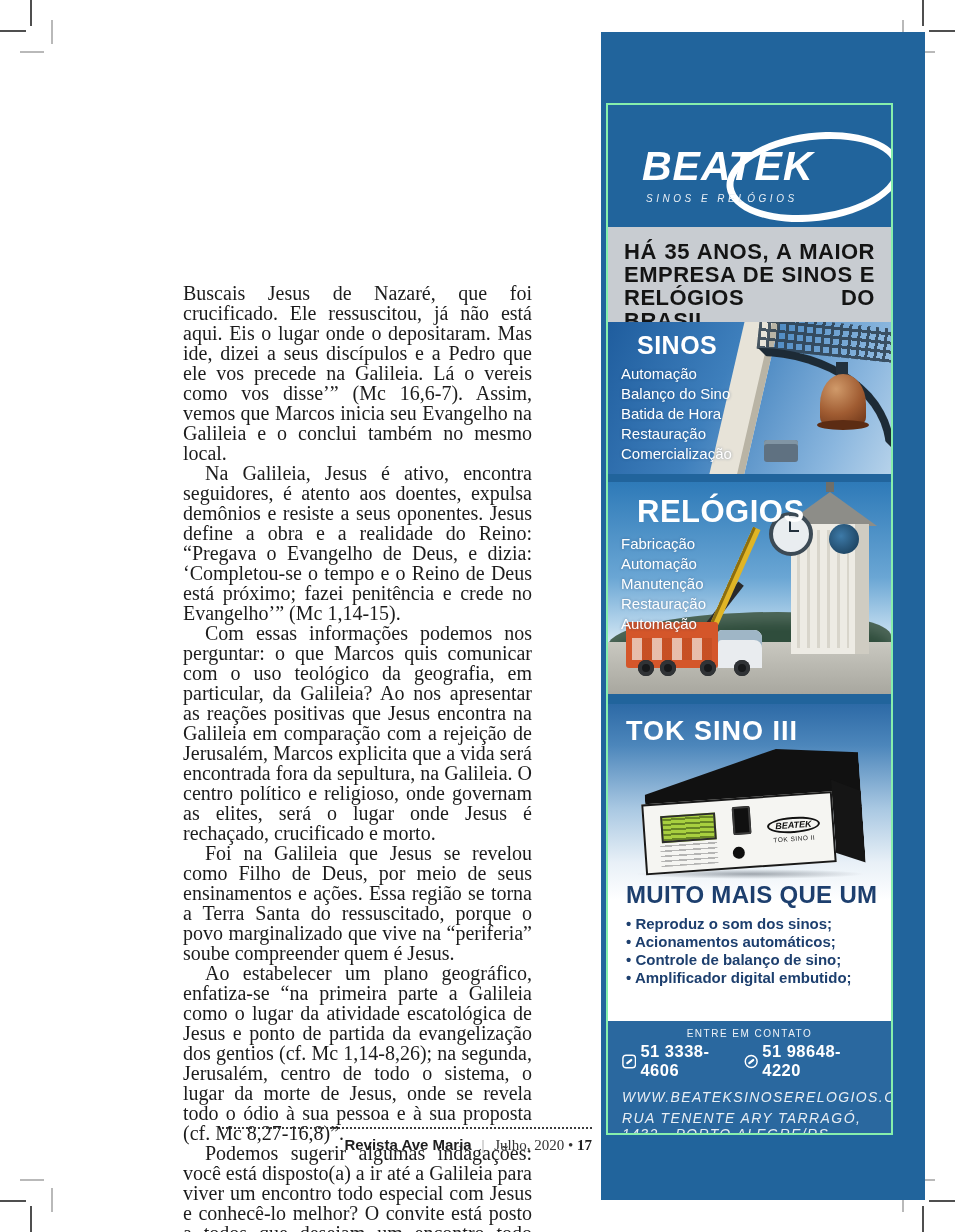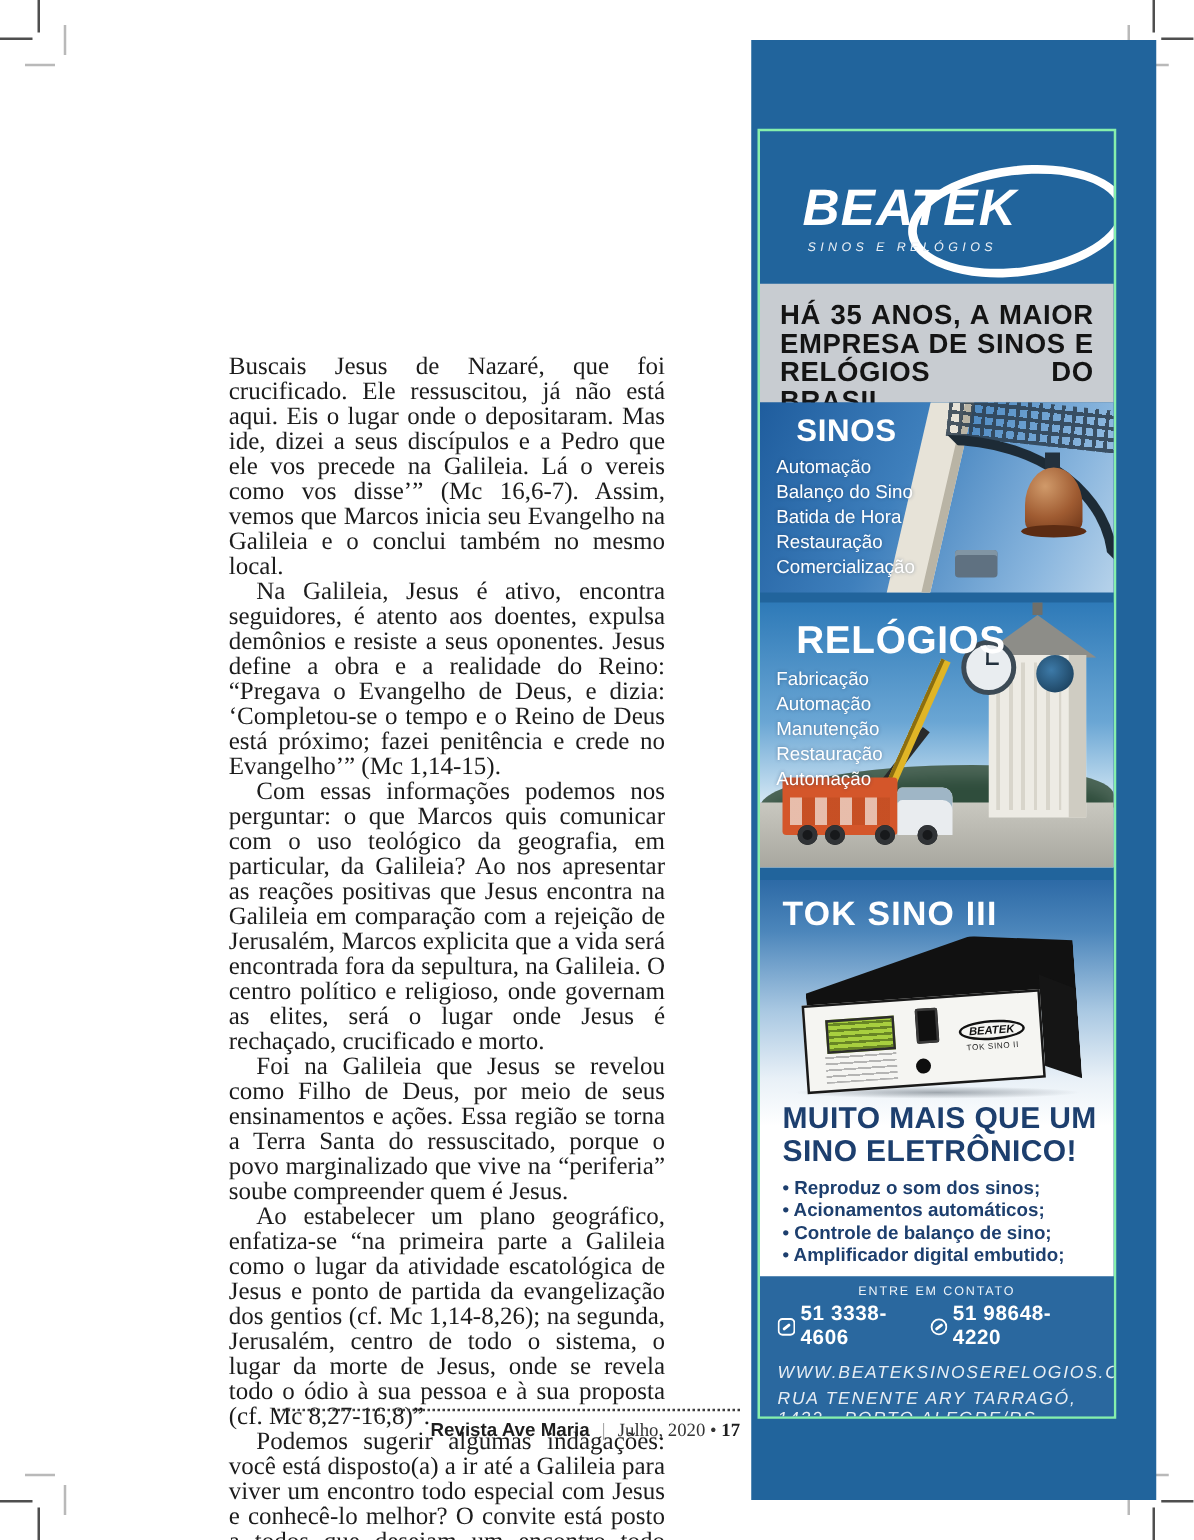--- a/index.html
+++ b/index.html
@@ -270,21 +270,20 @@
             <div class="knob"></div>
             <div class="minibrand">
               <span class="oval">BEATEK</span>
               <div class="lbl">TOK SINO II</div>
             </div>
           </div>
         </div>
         <div class="dev-shadow"></div>
         <div class="tok-sub">
           <div>MUITO MAIS QUE UM</div>
-          <div>SINO ELETRÔNICO!</div>
         </div>
         <ul class="features">
           <li>Reproduz o som dos sinos;</li>
           <li>Acionamentos automáticos;</li>
           <li>Controle de balanço de sino;</li>
           <li>Amplificador digital embutido;</li>
         </ul>
       </div>
 
       <div class="contact">

